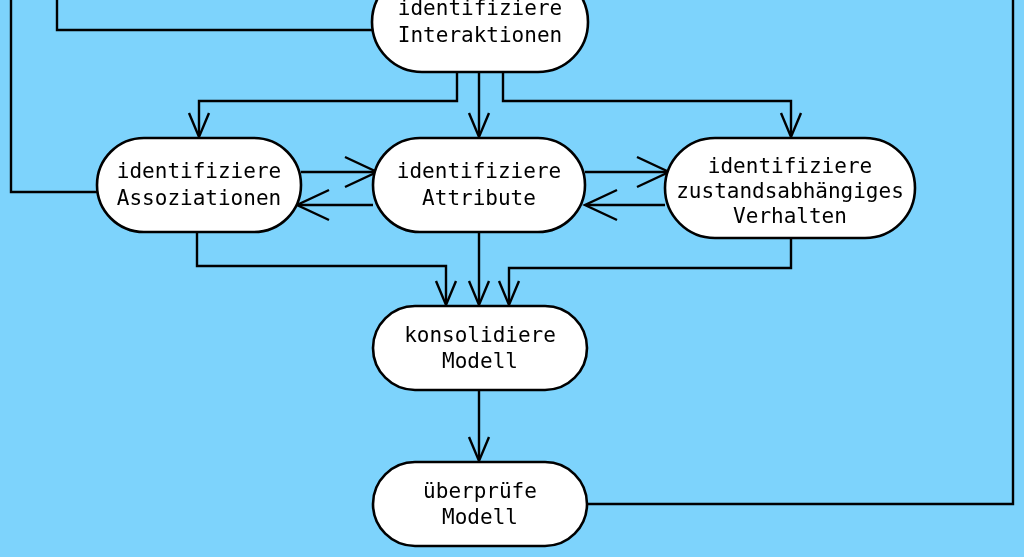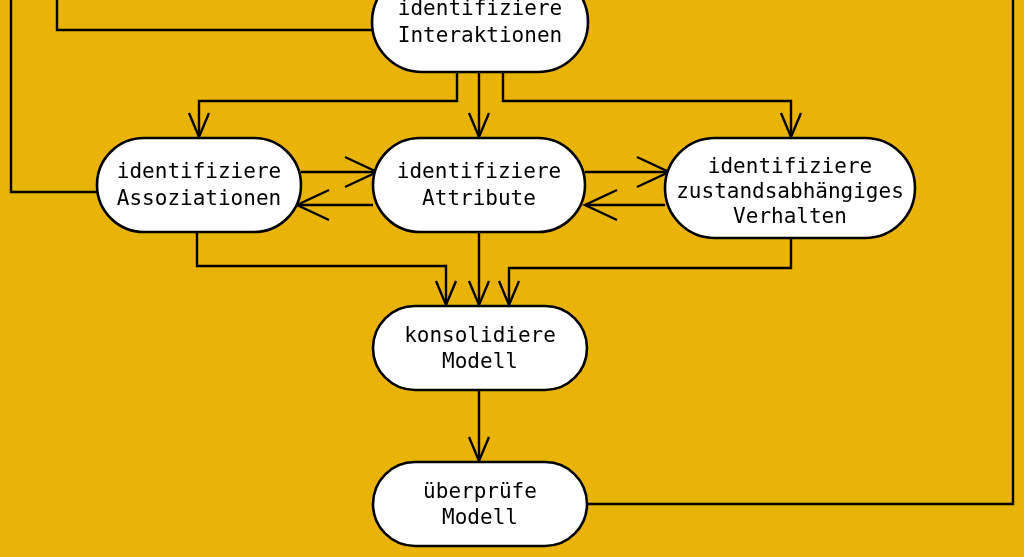--- a/index.html
+++ b/index.html
@@ -10,21 +10,21 @@
   body {
     width: 1024px;
     height: 557px;
     overflow: hidden;
     font-family: "DejaVu Sans Mono", monospace;
   }
   #diagram-root {
     position: relative;
     width: 1024px;
     height: 557px;
-    background: #eab308;
+    background: #7dd3fc;
   }
   svg.diagram {
     display: block;
     width: 1024px;
     height: 557px;
   }
   .node-shape {
     fill: #ffffff;
     stroke: #000000;
     stroke-width: 2.6;

